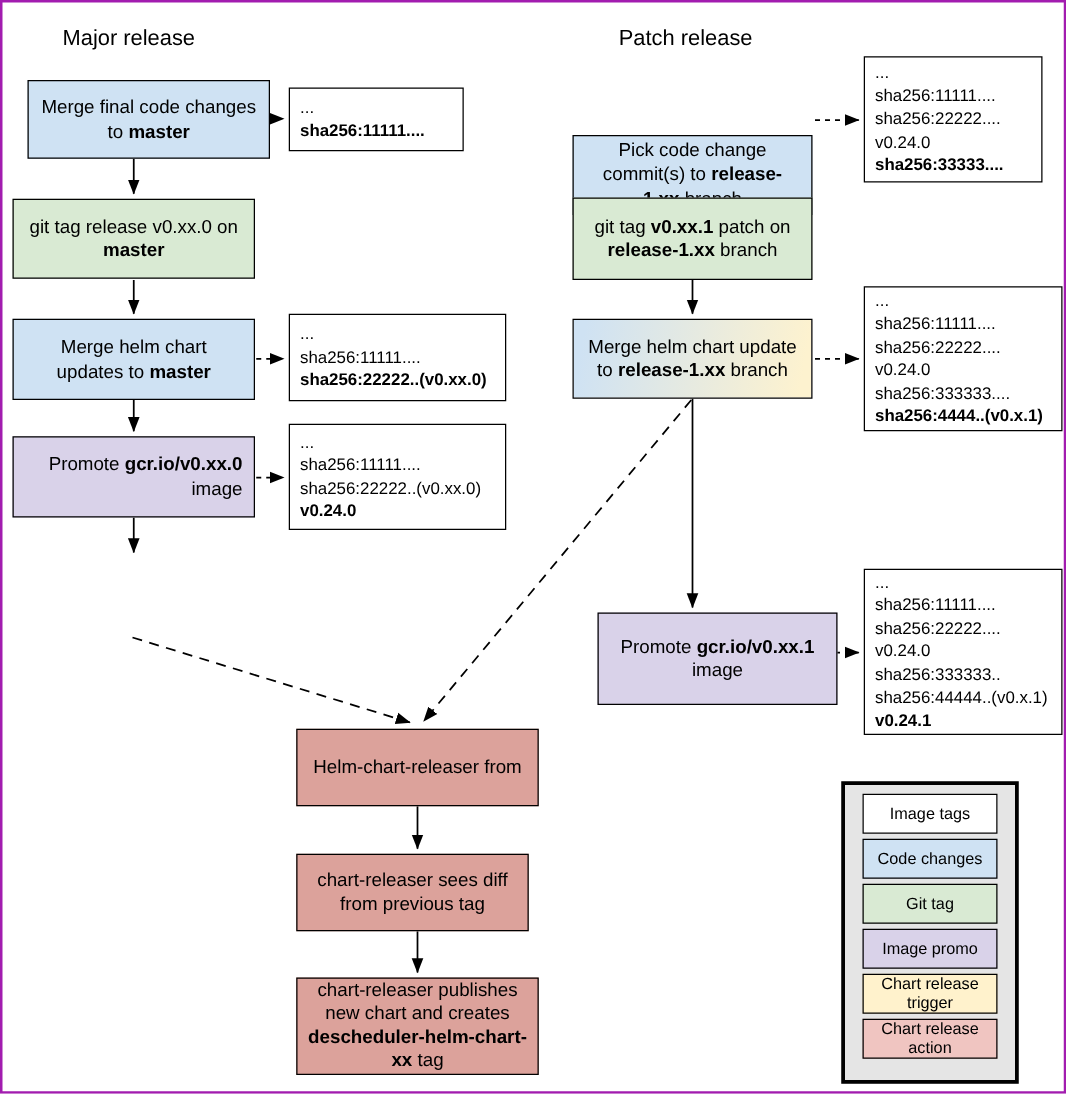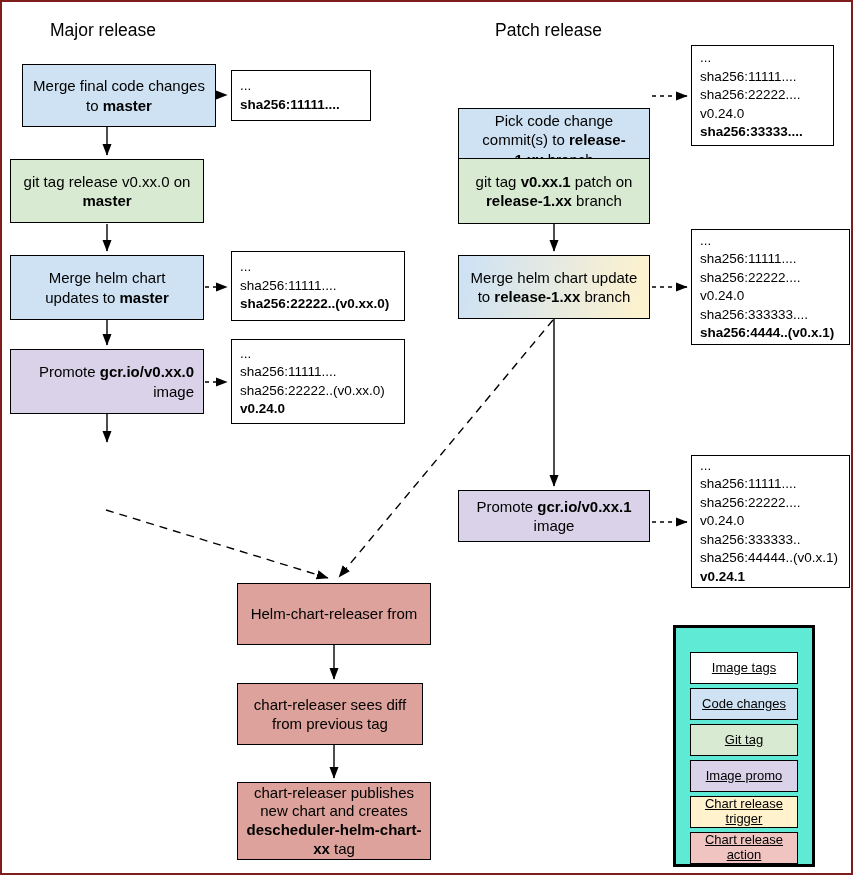--- a/index.html
+++ b/index.html
@@ -1,47 +1,47 @@
 <!DOCTYPE html>
 <html><head>
 <meta charset="utf-8">
 <style>
   html,body{margin:0;padding:0;background:#fff;font-family:"Liberation Sans","DejaVu Sans",sans-serif;}
-  .canvas{position:relative;width:853px;height:875px;box-sizing:border-box;border:2px solid #7f1d1d;background:#fff;overflow:hidden;}
+  .canvas{position:relative;width:853px;height:875px;box-sizing:border-box;border:2px solid #a21caf;background:#fff;overflow:hidden;}
   .arrows{position:absolute;left:0;top:0;width:853px;height:875px;pointer-events:none;}
   .heading{position:absolute;font-size:17.5px;color:#000;white-space:nowrap;}
   #heading-major{left:48px;top:18px;}
   #heading-patch{left:493px;top:18px;}
   .node{position:absolute;border:1px solid #000;box-sizing:border-box;display:flex;align-items:center;justify-content:center;
         text-align:center;font-size:15px;line-height:1.3;padding:3px 9px;color:#000;overflow-wrap:break-word;}
   .node b{font-weight:bold;}
   #node-a3{line-height:1.25;padding:14px 8px;}
   #node-m1{left:20px;top:62px;width:194px;height:63px;}
   #node-m2{left:8px;top:157px;width:194px;height:64px;}
   #node-m3{left:8px;top:253px;width:194px;height:65px;}
   #node-m4{left:8px;top:347px;width:194px;height:65px;}
   #node-m5{left:8px;top:444px;width:194px;height:63px;}
   #node-p1{left:456px;top:62px;width:192px;height:64px;}
   #node-p2{left:456px;top:156px;width:192px;height:66px;}
   #node-p3{left:456px;top:253px;width:192px;height:64px;}
-  #node-p4{left:456px;top:488px;width:192px;height:52px;}
+  #node-p4{left:476px;top:488px;width:192px;height:74px;}
   #node-a1{left:235px;top:581px;width:194px;height:62px;}
   #node-a2{left:235px;top:681px;width:186px;height:62px;}
   #node-a3{left:235px;top:780px;width:194px;height:78px;}
   .tagbox{position:absolute;border:1px solid #000;background:#fff;box-sizing:border-box;display:flex;flex-direction:column;
           justify-content:center;font-size:13.5px;line-height:18.5px;padding:2px 8px;color:#000;text-align:left;}
   .tagbox .bold{font-weight:bold;}
   #tag-t1{left:229px;top:68px;width:140px;height:51px;}
   #tag-t2{left:229px;top:249px;width:174px;height:70px;}
   #tag-t3{left:229px;top:337px;width:174px;height:85px;}
   #tag-t4{left:689px;top:43px;width:143px;height:101px;}
   #tag-t5{left:689px;top:227px;width:159px;height:116px;}
   #tag-t6{left:689px;top:453px;width:159px;height:133px;}
   .legend{position:absolute;left:671px;top:623px;width:142px;height:242px;border:3px solid #000;box-sizing:border-box;
-          background:#5eead4;padding:24px 0 0 14px;text-decoration:underline;}
+          background:#e5e5e5;padding:7px 0 0 14px;}
   .legend-item{width:108px;height:32px;border:1px solid #000;box-sizing:border-box;margin-bottom:4px;display:flex;
                align-items:center;justify-content:center;text-align:center;font-size:13px;line-height:1.15;color:#000;}
 </style>
 </head>
 <body>
 
 <div class="canvas">
 
   <svg class="arrows" viewBox="0 0 853 875">
     <defs>

